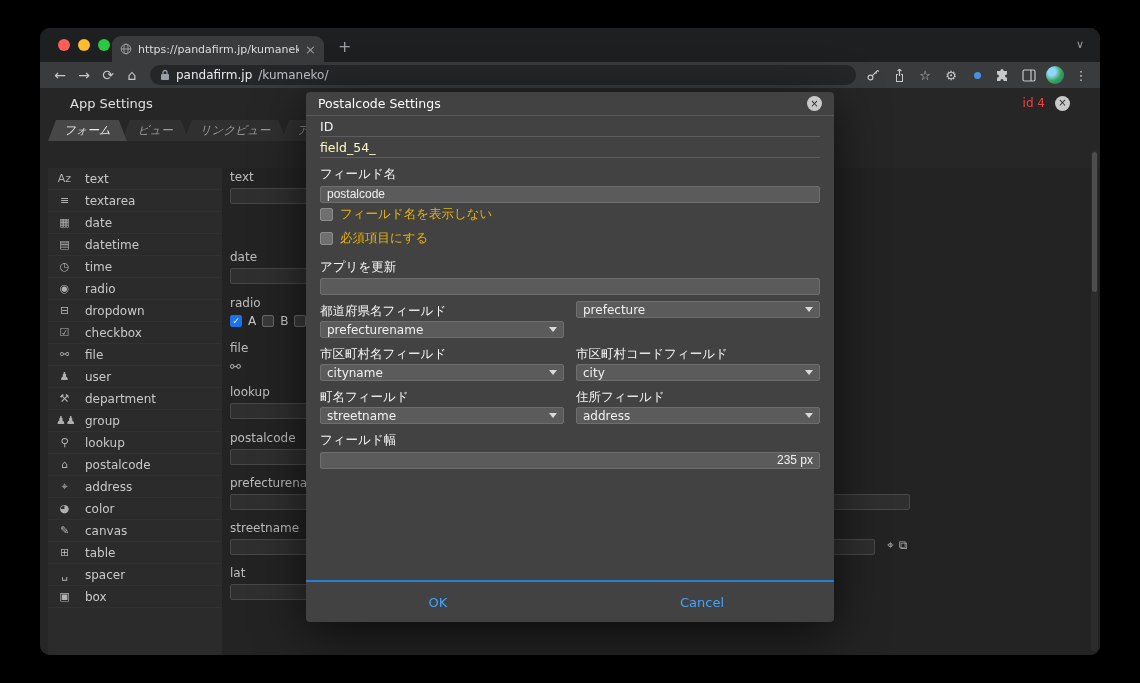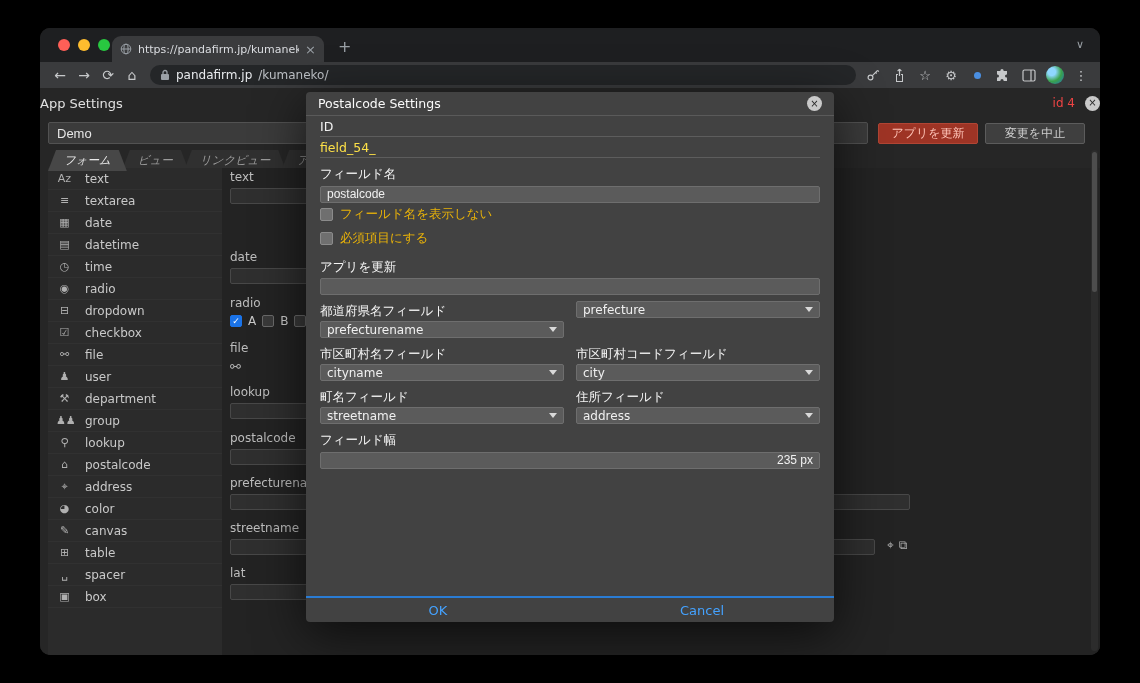--- a/index.html
+++ b/index.html
@@ -32,21 +32,21 @@
   .pill .path { color:#bdc1c6; font-size:12px; }
   .right-ics { display:flex; align-items:center; gap:4px; }
   .ric { width:22px; height:20px; display:flex; align-items:center; justify-content:center;
     color:#c6c8ca; font-size:13px; }
   .avatar { width:18px; height:18px; border-radius:50%;
     background:radial-gradient(circle at 32% 32%, #8fd7ff 0 22%, #3aa24b 55%, #1e6fbf 100%); }
   .bluedot { width:7px; height:7px; border-radius:50%; background:#4a8fe2; }
 
   
   .page { position:absolute; left:0; top:60px; right:0; bottom:0; background:#262626; }
-  .app-header { height:30px; display:flex; align-items:center; padding:0 0; }
+  .app-header { height:30px; display:flex; align-items:center; padding:0 30px; }
   .app-title { color:#e0e0e0; font-size:13px; }
   .hdr-right { margin-left:auto; display:flex; align-items:center; gap:10px; }
   .id-badge { color:#ef4444; font-size:12px; }
   .close-circle { width:15px; height:15px; border-radius:50%; background:#c9c9c9; color:#2b2b2b;
     font-size:10px; line-height:1; display:flex; align-items:center; justify-content:center; }
   .name-row { position:relative; height:30px; }
   .name-input { position:absolute; left:8px; top:4px; width:820px; height:22px; background:#3b3b3b;
     border:1px solid #525252; border-radius:2px; color:#e6e6e6; font-size:13px; padding:0 8px; outline:none; }
   .btn { position:absolute; top:5px; height:21px; width:100px; font-size:12px; border-radius:2px;
     display:flex; align-items:center; justify-content:center; cursor:default; }
@@ -83,35 +83,35 @@
   
   .modal { position:absolute; left:266px; top:64px; width:528px; height:530px; background:#424242;
     border-radius:4px; box-shadow:0 12px 50px rgba(0,0,0,.65); z-index:40; color:#ededed; }
   .modal-title-row { height:24px; display:flex; align-items:center; padding:0 12px;
     border-bottom:1px solid #5a5a5a; }
   .modal-title { font-size:12.5px; color:#fafafa; }
   .modal-title-row .close-circle { margin-left:auto; }
   .modal-body { padding:0 14px; }
   .m-id-label, .m-id-value { height:21px; line-height:21px; font-size:12.5px;
     border-bottom:1px solid #5d5d5d; }
-  .m-id-label { color:#f2f2f2; } .m-id-value { color:#fde047; }
+  .m-id-label { color:#f2f2f2; } .m-id-value { color:#fef9c3; }
   .m-label { margin-top:7px; height:18px; line-height:18px; font-size:12.5px; color:#f5f5f5; }
   .m-input { width:100%; height:17px; background:#5b5b5b; border:1px solid #6e6e6e; border-radius:2px;
     color:#f0f0f0; font-size:12px; padding:0 6px; outline:none; }
   .m-input.right { text-align:right;padding-left:12px; }
   .m-check { display:flex; align-items:center; gap:7px; height:24px; font-size:12.5px; color:#eab308; }
   .m-checkbox { width:13px; height:13px; background:#6f6f6f; border:1px solid #8b8b8b; border-radius:2px; flex:none; }
   .m-grid { display:grid; grid-template-columns:1fr 1fr; column-gap:12px; row-gap:6px; margin-top:6px; }
   .m-cell .m-label { margin-top:0; height:20px; line-height:20px; }
   .m-select { height:17px; background:#5b5b5b; border:1px solid #6e6e6e; border-radius:2px;
     display:flex; align-items:center; justify-content:space-between; padding:0 6px;
     font-size:12px; color:#f0f0f0; }
   .m-chev { width:0; height:0; border-left:4px solid transparent; border-right:4px solid transparent;
     border-top:5px solid #d9d9d9; }
-  .modal-footer { position:absolute; left:0; right:0; bottom:0; height:26px;
+  .modal-footer { position:absolute; left:0; right:0; bottom:0; height:42px;
     border-top:2px solid #2a7cd4; display:flex; }
   .footer-btn { flex:1; display:flex; align-items:center; justify-content:center;
     color:#44a2ff; font-size:13px; }
 </style>
 </head>
 <body>
 
 <div class="window">
 
   <div class="tabstrip">
@@ -184,25 +184,20 @@
 
   <div class="page">
     <div class="app-header">
       <span class="app-title">App Settings</span>
       <span class="hdr-right">
         <span class="id-badge">id 4</span>
         <span class="close-circle">×</span>
       </span>
     </div>
 
-    <div class="name-row">
-      <input class="name-input" value="Demo" style="">
-      <div class="btn btn-update">アプリを更新</div>
-      <div class="btn btn-abort">変更を中止</div>
-    </div>
 
     <div class="tabs-row">
       <div class="ftab active">フォーム</div>
       <div class="ftab">ビュー</div>
       <div class="ftab">リンクビュー</div>
       <div class="ftab">アクセス権</div>
     </div>
 
     <div class="sidebar">
       <div class="side-item">

